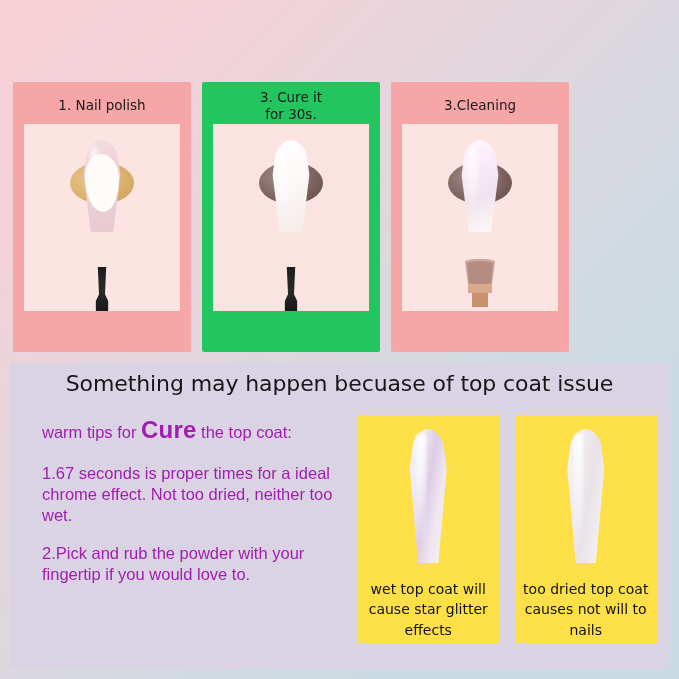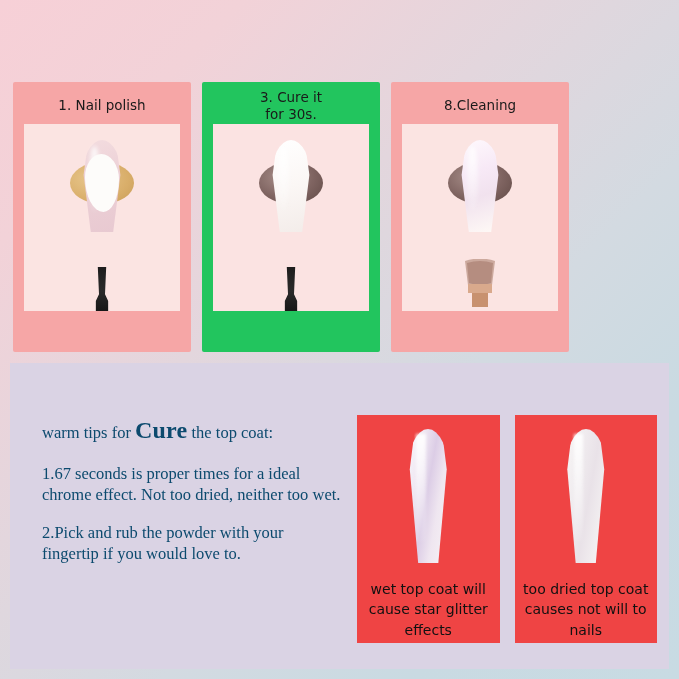--- a/index.html
+++ b/index.html
@@ -208,44 +208,44 @@
     font-family: "DejaVu Sans", sans-serif;
     letter-spacing: -0.1px;
   }
 
   .tips {
     position: absolute;
     left: 32px;
     top: 52px;
     width: 300px;
     font-size: 16.5px;
-    color: #0c4a6e;
+    color: #a21caf;
     line-height: 1.28;
-    font-family: Liberation Serif, serif;
+    font-family: Liberation Sans, sans-serif;
   }
   .tips p { margin-bottom: 17px; }
   .tips .cure-word {
     font-size: 24px;
     font-weight: bold;
     letter-spacing: 0.2px;
   }
 
   
   .results {
     position: absolute;
     left: 347px;
     top: 52px;
     width: 300px;
     height: 228px;
     display: flex;
     gap: 15px;
   }
   .result-card {
     flex: 1 1 0;
-    background: #ef4444;
+    background: #fde047;
     display: flex;
     flex-direction: column;
     align-items: center;
     padding-top: 12px;
   }
   .result-photo {
     position: relative;
     width: 100%;
     height: 152px;
   }
@@ -312,40 +312,41 @@
         <div class="disc brown"></div>
         <div class="nail white"></div>
         <div class="tool">
             <div class="brush-black"></div>
           </div>
       </div>
     </div>
 
 
     <div class="step-card">
-      <div class="step-label">8.Cleaning</div>
+      <div class="step-label">3.Cleaning</div>
       <div class="step-photo">
         <div class="disc brown"></div>
         <div class="nail chrome2"></div>
         <div class="tool">
           <svg class="fan-brush" viewBox="0 0 42 48">
             <path d="M6 2 Q21 -3 36 2 L33 26 Q21 31 9 26 Z" fill="#c7a296" opacity="0.9"></path>
             <path d="M8 4 Q21 0 34 4 L32 24 Q21 28 10 24 Z" fill="#b58d80"></path>
             <rect x="9" y="25" width="24" height="9" fill="#d9a98c"></rect>
             <rect x="13" y="34" width="16" height="14" fill="#c8916f"></rect>
           </svg>
         </div>
       </div>
     </div>
 
 
   </div>
 
   <div class="panel">
 
+    <div class="panel-heading">Something  may happen becuase of top coat issue</div>
 
     <div class="tips">
       <p>
         <span>warm tips for </span><span class="cure-word">Cure</span><span> the top coat:</span>
       </p>
       <p>1.67 seconds is proper times for a ideal chrome effect. Not too dried, neither too wet.</p>
       <p>2.Pick and rub the powder with your fingertip if you would love to.</p>
     </div>
 
     <div class="results">

